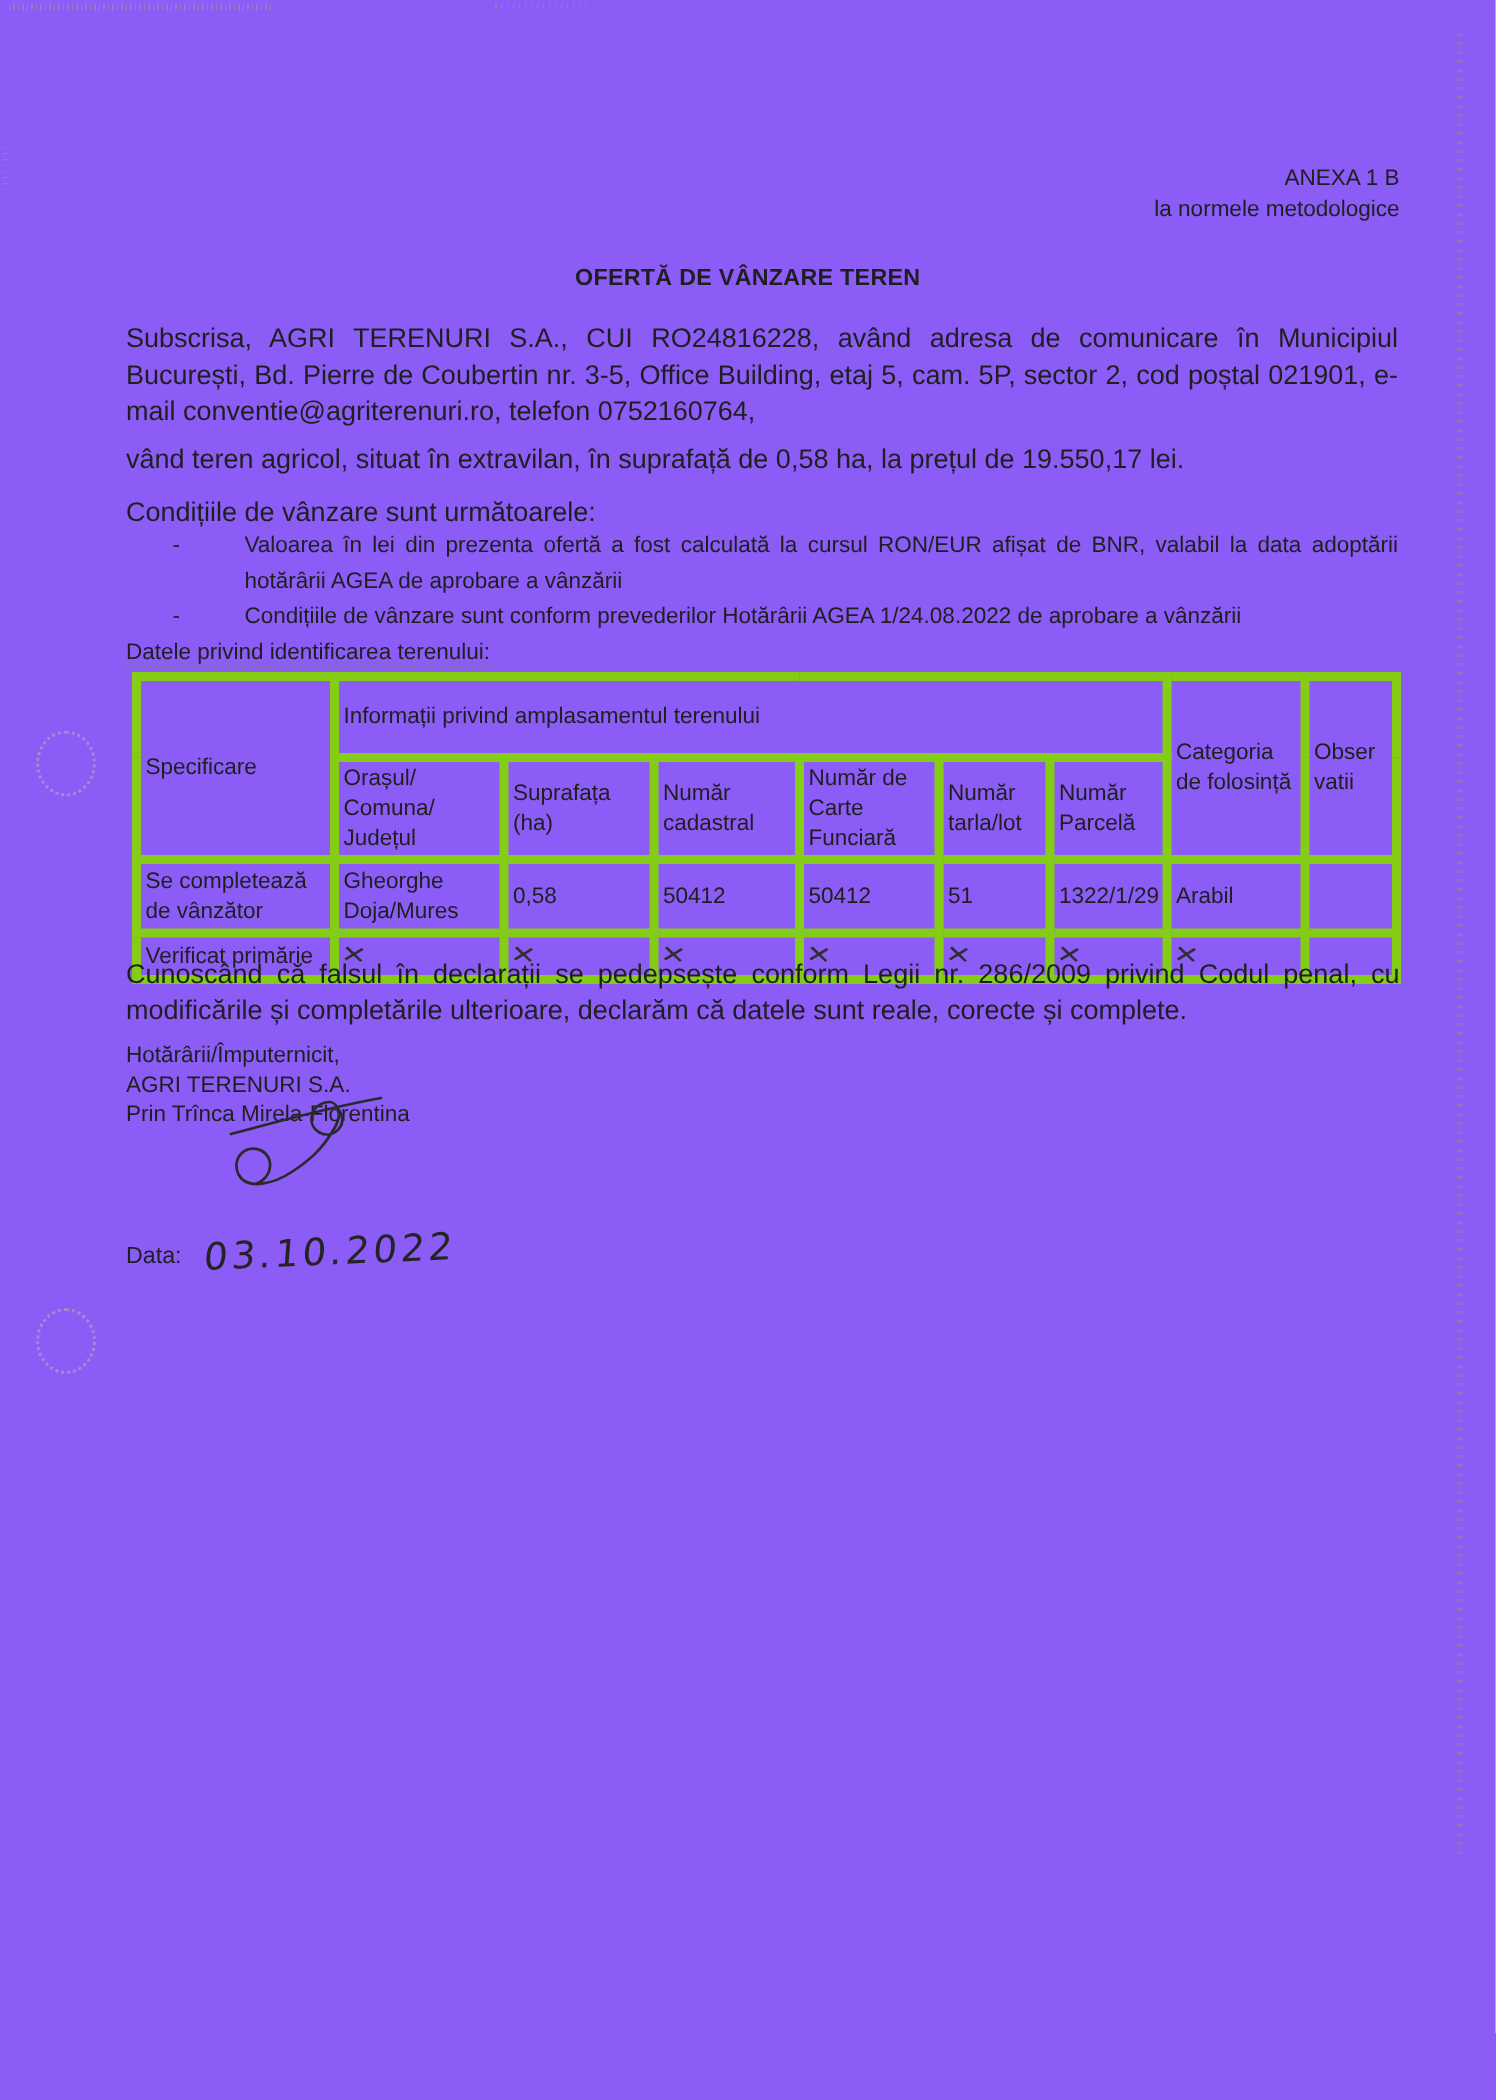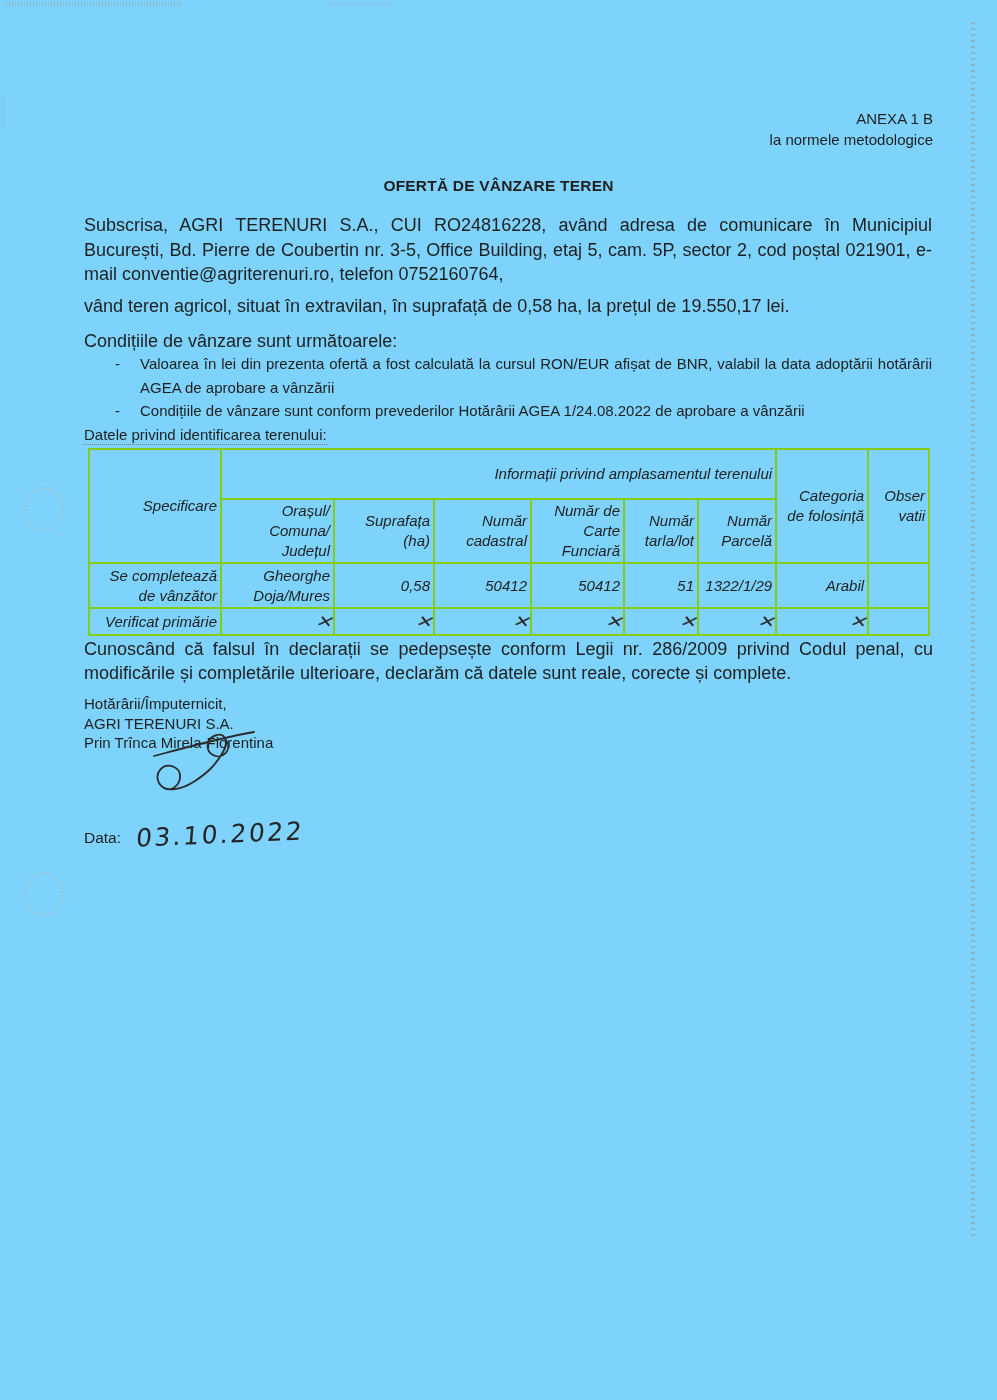--- a/index.html
+++ b/index.html
@@ -1,18 +1,18 @@
 <!DOCTYPE html>
 <html><head>
 <meta charset="utf-8">
 <style>
   html,body { margin:0; padding:0; background:#d9d9d9; }
   .page {
     position:relative; width:997px; height:1400px; margin:0 auto;
-    background:#7dd3fc; overflow:hidden;
+    background:#8b5cf6; overflow:hidden;
     font-family:"Liberation Sans", sans-serif; color:#1f1f1f;
     -webkit-font-smoothing:antialiased;
   }
   .abs { position:absolute; }
 
   
   .noise-top   { left:6px;  top:2px;  width:175px; height:5px;
                  background:repeating-linear-gradient(90deg,#9a9a9a 0 1px, transparent 1px 3px); opacity:.45; }
   .noise-top2  { left:330px; top:2px; width:62px; height:4px;
                  background:repeating-linear-gradient(90deg,#9a9a9a 0 1px, transparent 1px 4px); opacity:.4; }
@@ -27,28 +27,28 @@
   
   .annex { right:64px; top:108px; text-align:right; font-size:15px; line-height:21px; }
   .title { left:0; right:0; top:177px; text-align:center; font-weight:700; font-size:15.5px; letter-spacing:.2px; }
   .para  { font-size:18px; line-height:24.5px; }
   .intro { left:84px; width:848px; top:213px; text-align:justify; }
   .sale  { left:84px; top:294px; }
   .cond-head { left:84px; top:329px;text-align:right; }
   .bullets { left:84px; top:352px; width:848px; }
   .bullet { display:flex; line-height:23.6px; font-size:15px; }
   .bullet .dash { width:56px; padding-left:31px; box-sizing:border-box; flex:none; }
-  .bullet .btxt { flex:1; text-align:justify; }
+  .bullet .btxt { flex:1; text-align:justify;margin-left:23px; }
 
   .caption { left:84px; top:426px; font-size:15px; }
   .caption span { border-bottom:1px dotted #777; padding-bottom:1px; }
 
   .tablewrap { left:88px; top:448px; }
   table.land { border-collapse:collapse; width:840px; table-layout:fixed; font-size:15px; }
-  table.land td { border:2px solid #84cc16; text-align:right; vertical-align:middle; padding:1px 3px; line-height:20px; overflow:hidden;font-style:italic; }
+  table.land td { border:6px solid #84cc16; text-align:left; vertical-align:middle; padding:1px 3px; line-height:20px; overflow:hidden; }
   tr.r-group td { height:46px; }
   tr.r-sub td   { height:60px; }
   tr.r-data td  { height:41px; }
   tr.r-ver td   { height:23px;margin-top:32px; }
   td.left { text-align:left; padding-left:5px; }
   .xmark { display:inline-block; font-size:16px; color:#2e2e2e; transform:rotate(6deg) scaleX(1.3); }
 
   .legal { left:84px; width:849px; top:637px; text-align:justify; line-height:24px; }
   .signer { left:84px; top:694px; font-size:15px; line-height:19.5px; }
   .sig-svg { left:148px; top:724px; }

